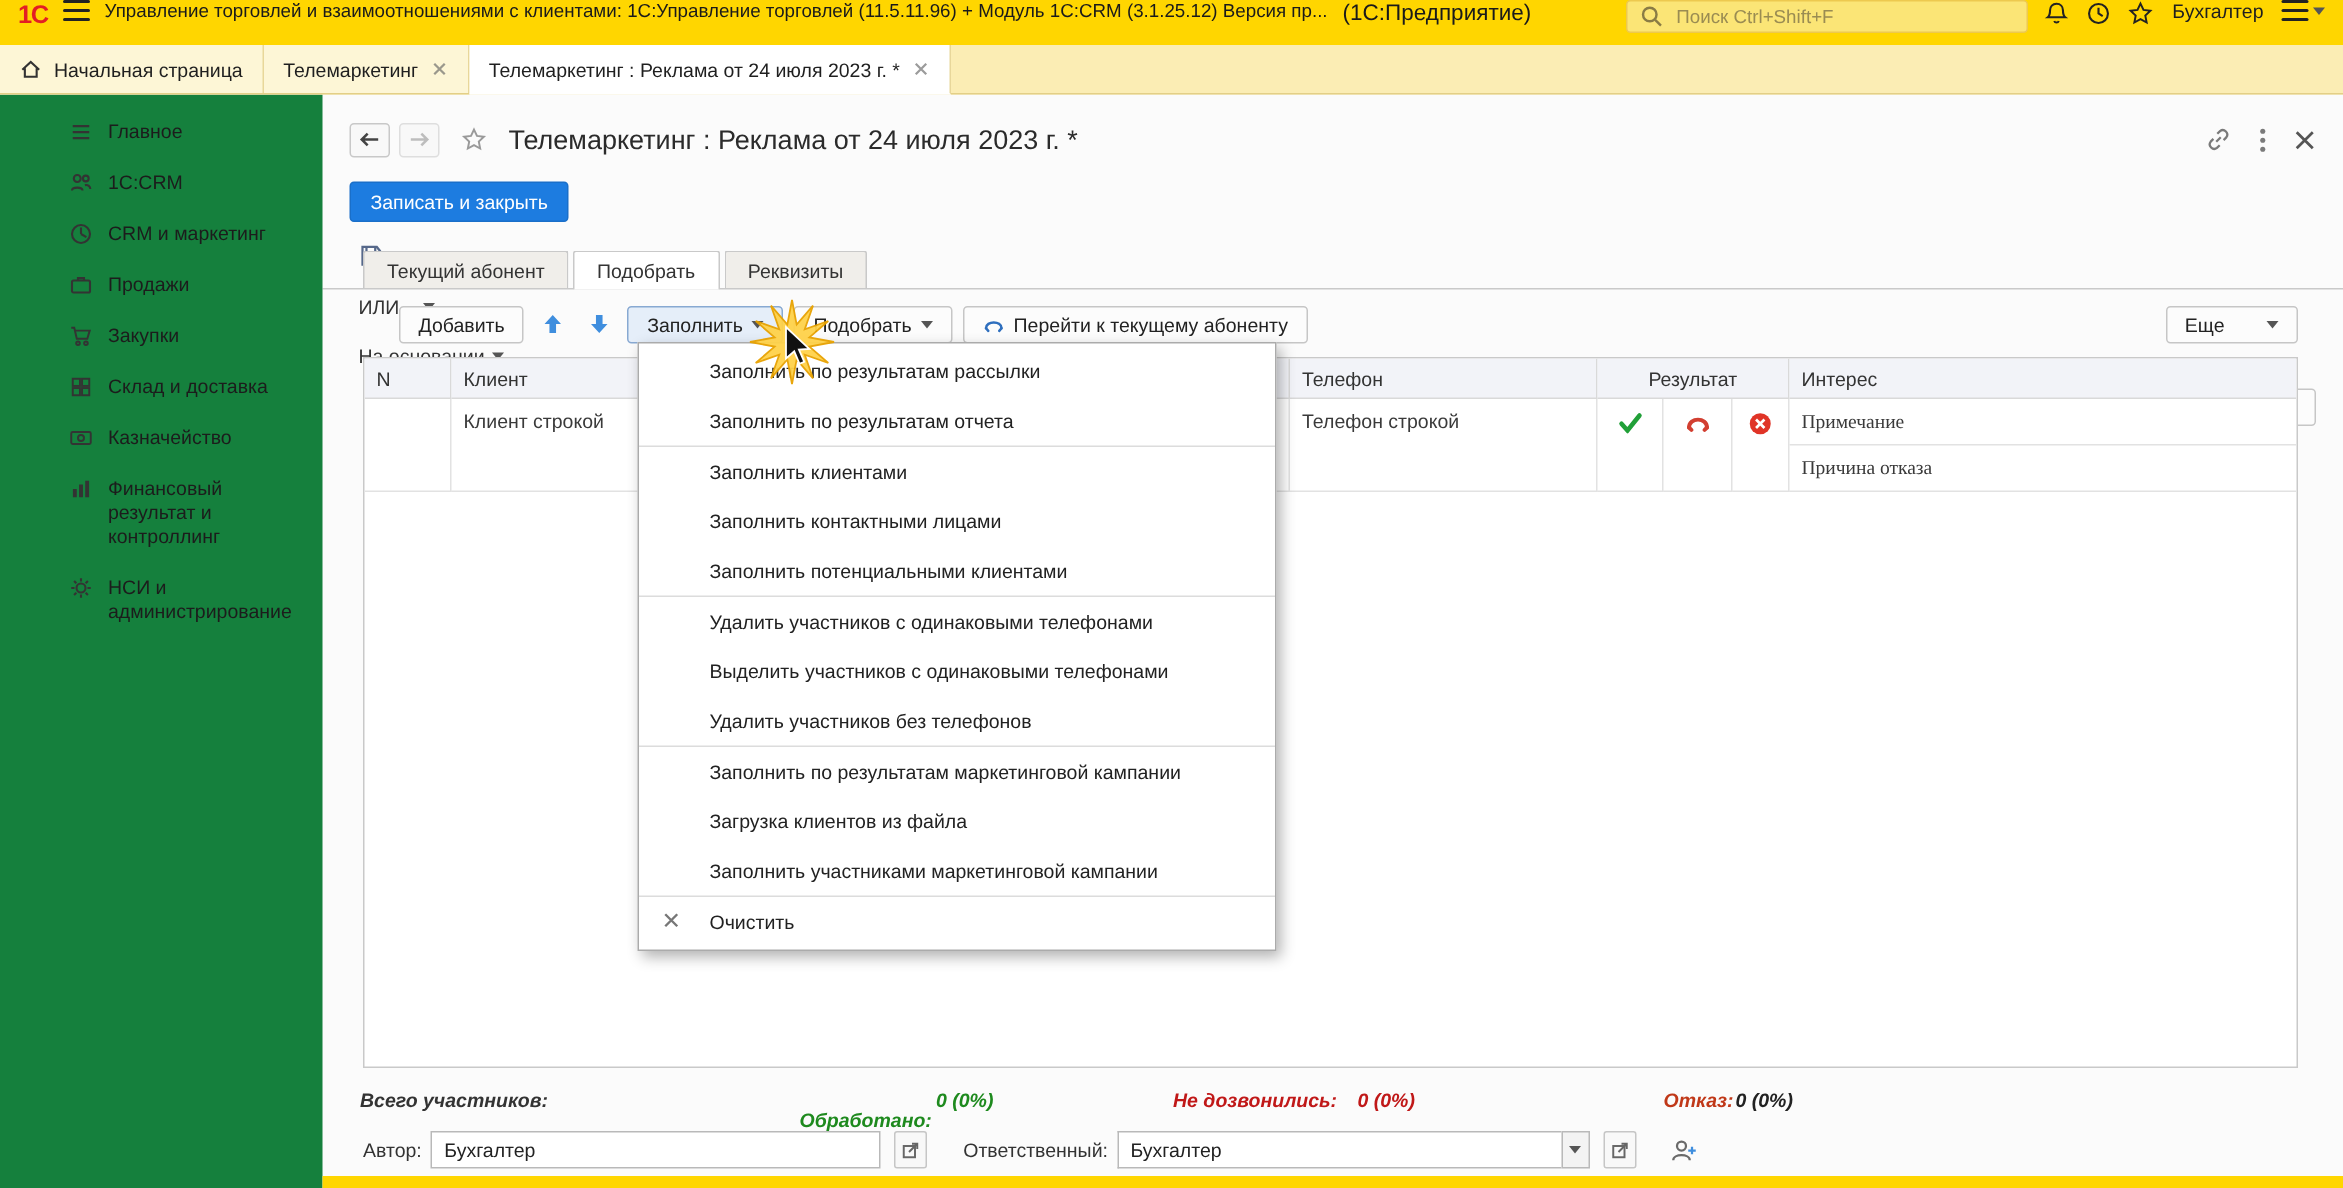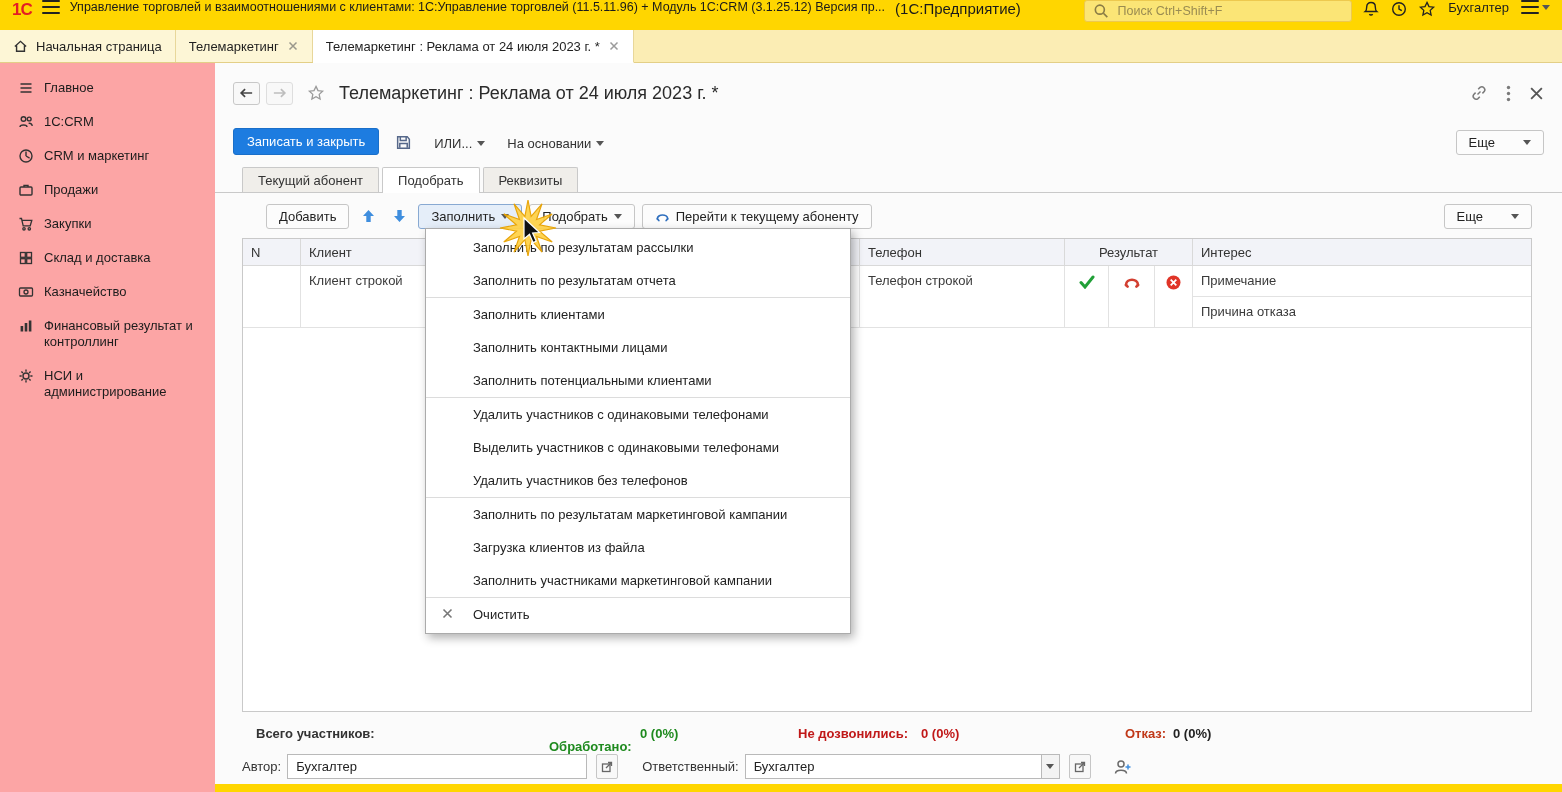--- a/index.html
+++ b/index.html
@@ -30,42 +30,42 @@
 
   
   .tabbar { position:absolute; top:30px; left:0; width:100%; height:33px; background:#fbedb4;
     border-bottom:1px solid #e3cf87; display:flex; align-items:stretch; z-index:19; }
   .wtab { display:flex; align-items:center; gap:8px; padding:0 13px; background:#fdf6d6;
     border-right:1px solid #e8d79a; cursor:pointer; font-size:13px; }
   .wtab.active { background:#ffffff; border-bottom:1px solid #ffffff; margin-bottom:-1px; }
   .wtab-close { width:12px; height:12px; opacity:.65; cursor:pointer; }
 
   
-  .sidebar { position:absolute; top:63px; left:0; width:215px; bottom:0; background:#fca5a5;
-    padding-top:8px; z-index:10; }
+  .sidebar { position:absolute; top:63px; left:0; width:215px; bottom:0; background:#15803d;
+    padding-top:8px; z-index:10;padding-left:28px; }
   .side-item { display:flex; gap:10px; align-items:flex-start; padding:9px 10px 9px 18px;
     line-height:16px; cursor:pointer; color:#1c1c1c; }
   .side-item svg { flex:0 0 16px; margin-top:0; }
 
   
   .content { position:absolute; top:63px; left:215px; right:0; bottom:0; background:#fbfbfb; }
 
   .form-header { position:absolute; top:8px; left:18px; right:18px; height:44px;
     display:flex; align-items:center; gap:6px; }
   .navbtn { width:27px; height:23px; border:1px solid #c8c8c8; background:#f8f8f8; border-radius:3px;
     display:flex; align-items:center; justify-content:center; cursor:pointer; }
   .navbtn.disabled { border-color:#dedede; cursor:default; }
   .fav-star { margin:0 4px 0 8px; cursor:pointer; }
   .form-title { font-size:18px; color:#2b2b2b; margin-left:4px; white-space:nowrap; }
   .hdr-icons { margin-left:auto; display:flex; align-items:center; gap:18px; }
   .hico { cursor:pointer; }
 
   
   .command-bar { position:absolute; top:58px; left:18px; right:18px; height:34px;
-    display:flex; align-items:flex-end; gap:10px; }
+    display:flex; align-items:flex-start; gap:10px;flex-direction:column; }
   .btn-blue { background:#1d7ce0; color:#fff; border:1px solid #1a6fc9; border-radius:3px;
     padding:5px 13px; font-size:13px; cursor:pointer; display:flex; align-items:center; }
   .flatbtn { display:flex; align-items:center; gap:5px; padding:4px 6px; cursor:pointer; color:#333;
     background:transparent; border:none; font-size:13px; font-family:"Liberation Sans", sans-serif; }
   .caret { width:0; height:0; border-left:4px solid transparent; border-right:4px solid transparent;
     border-top:5px solid #555; display:inline-block; }
   .btn { border:1px solid #c6c6c6; background:#fcfcfc; border-radius:3px; padding:4px 12px;
     font-size:13px; display:flex; align-items:center; gap:6px; cursor:pointer;
     font-family:"Liberation Sans", sans-serif; color:#222; }
   .push-right { margin-left:auto;gap:28px; }
@@ -88,26 +88,26 @@
   .tbl-frame { position:absolute; top:175px; left:27px; right:30px; bottom:80px;
     border:1px solid #c9c9c9; background:#fff; overflow:hidden; }
   .grid { display:grid; grid-template-columns:58px 1fr 205px 44px 46px 38px 338px; }
   .hcell { height:27px; background:#f2f3f8; border-right:1px solid #d9d9d9; border-bottom:1px solid #d9d9d9;
     display:flex; align-items:center; padding:0 8px; color:#333; }
   .hcell.center { justify-content:center; }
   .hcell.last { border-right:none; }
   .dcell { height:62px; border-right:1px solid #e2e2e2; border-bottom:1px solid #e2e2e2;
     padding:7px 8px; color:#3a3a3a; }
   .dcell.icon { display:flex; justify-content:center; padding-top:9px; }
-  .dcell.last { border-right:none; padding:0; }
+  .dcell.last { border-right:none; padding:0;font-family:Liberation Serif, serif; }
   .interest-sub { height:31px; padding:7px 8px; }
   .interest-sub.first { border-bottom:1px solid #e2e2e2; }
 
   
-  .status-row { position:absolute; bottom:46px; left:38px; right:30px; height:20px; }
+  .status-row { position:absolute; bottom:46px; left:22px; right:30px; height:20px;font-style:italic; }
   .status-row span { position:absolute; top:0; white-space:nowrap; font-weight:bold; }
   .st-total { left:3px; color:#333; }
   .st-proc-l { left:296px; color:#1e8a1e;margin-top:13px; } .st-proc-v { left:387px; color:#1e8a1e; }
   .st-not-l { left:545px; color:#c01818; } .st-not-v { left:668px; color:#c01818; }
   .st-ref-l { left:872px; color:#c03818; } .st-ref-v { left:920px; color:#222; font-weight:normal; }
 
   .footer-row { position:absolute; bottom:12px; left:27px; right:30px; height:27px;
     display:flex; align-items:center; gap:6px; }
   .f-label { color:#333; }
   .input { height:25px; border:1px solid #b9b9b9; background:#fff; padding:0 8px; font-size:13px;

